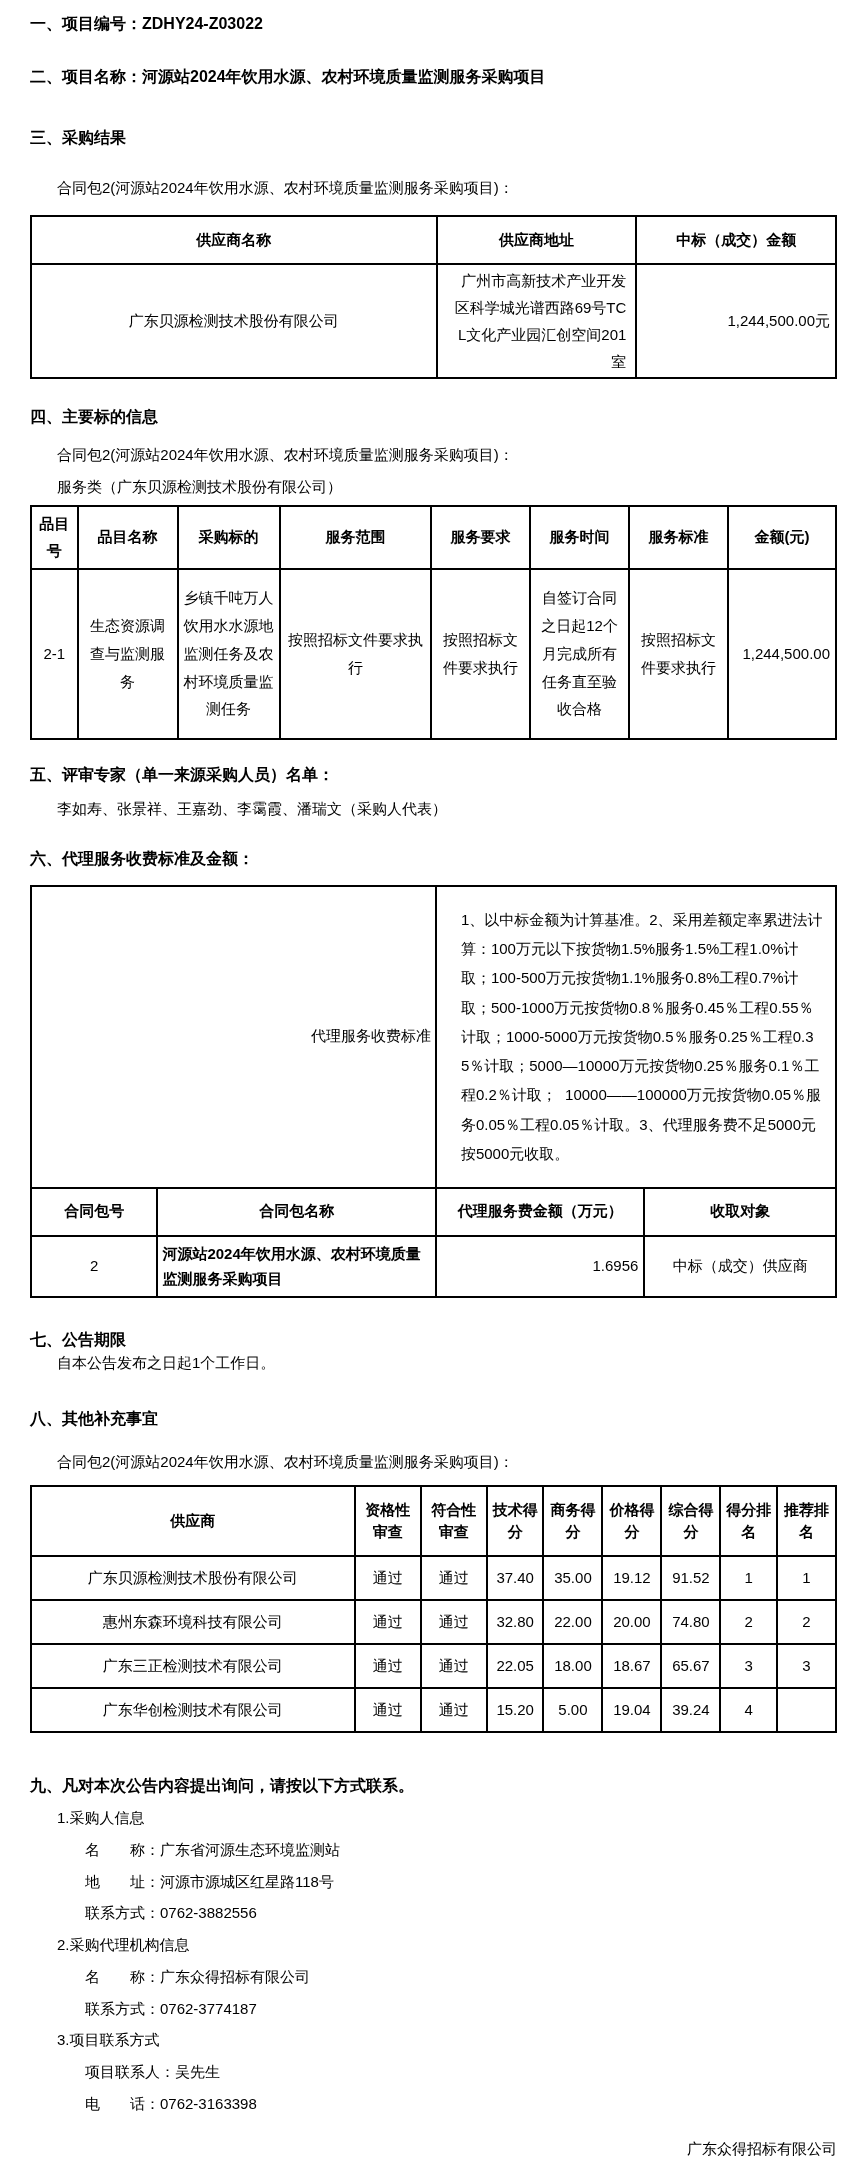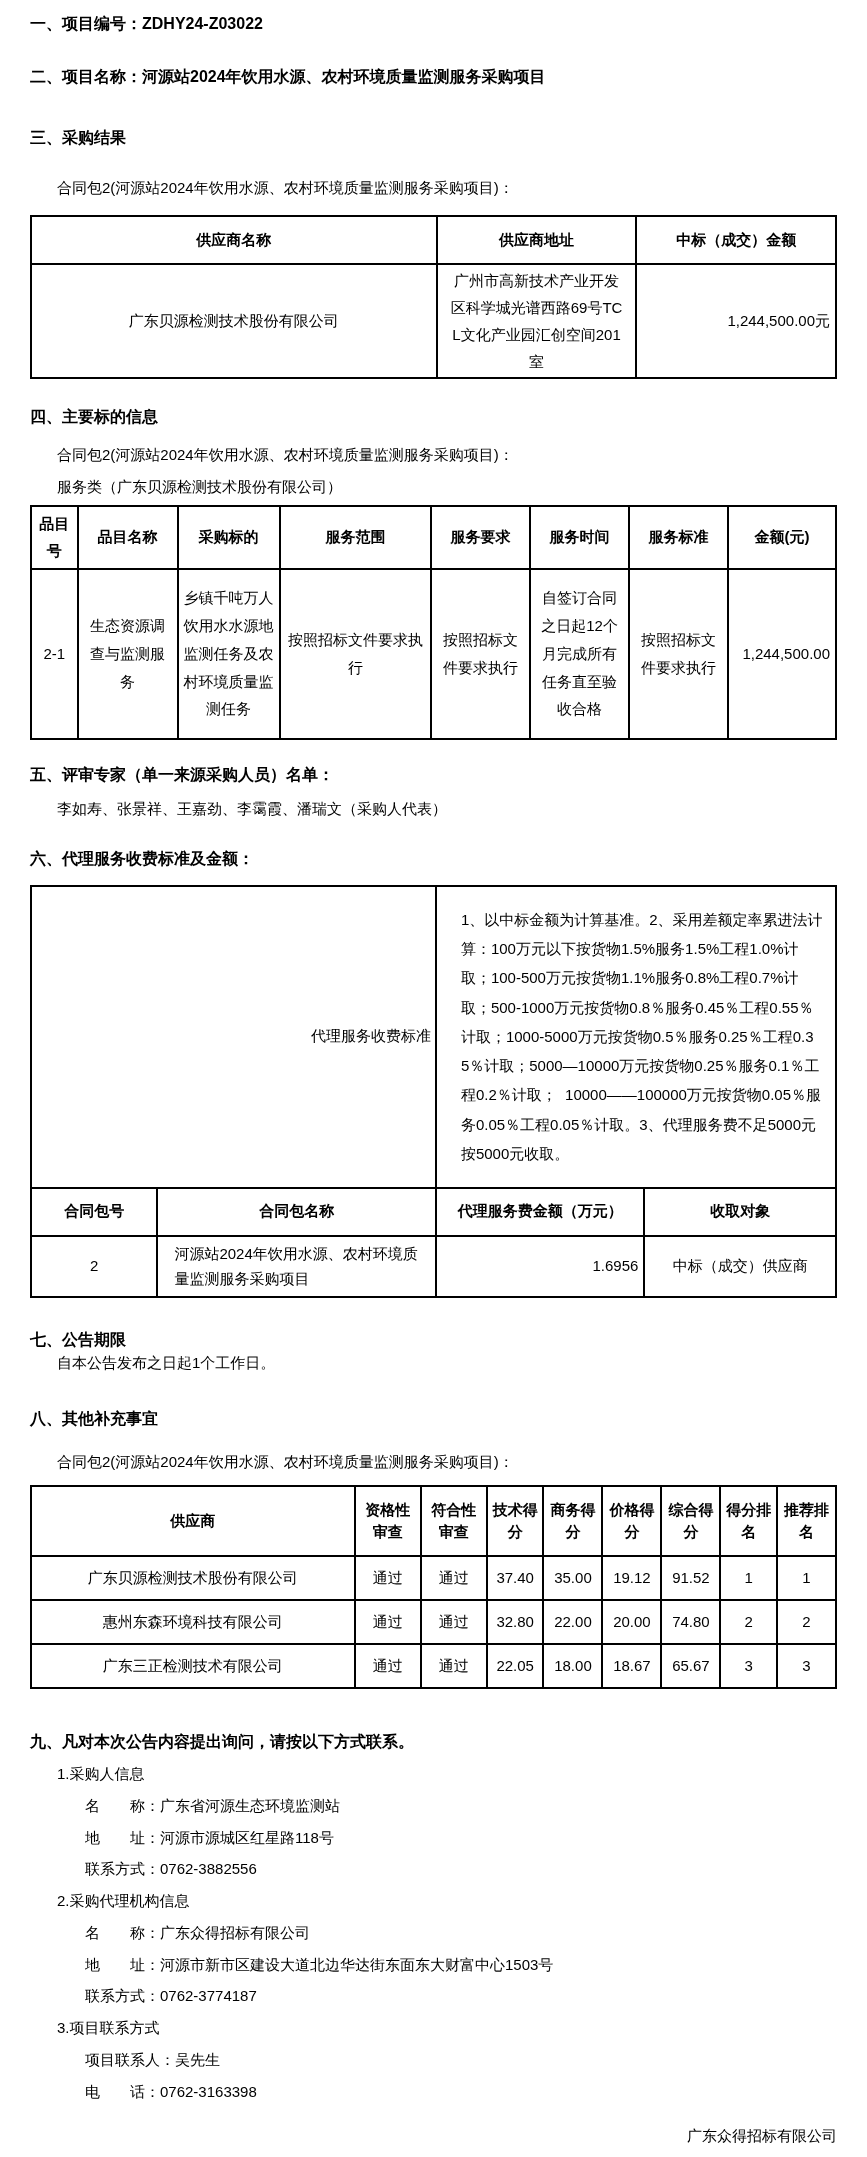--- a/index.html
+++ b/index.html
@@ -39,41 +39,41 @@
     vertical-align: middle;
     padding: 4px 4px;
     line-height: 1.75;
     word-break: break-all;
   }
   th { font-weight: bold; }
   
   .t1 { margin-top: 17px; }
   .t1 thead tr { height: 48px; border-radius: 6px; }
   .t1 tbody tr { height: 84px; }
-  .t1 .addr { text-align: center; padding: 2px 9px; line-height: 1.8; }
+  .t1 .addr { text-align: right; padding: 2px 9px; line-height: 1.8; }
   .amount-right { text-align: right; padding-right: 5px; }
   
   .t2 { margin-top: 9px; }
   .t2 thead tr { height: 60px; }
   .t2 tbody tr { height: 170px; }
   .t2 td { line-height: 1.85; }
   
   .t3 { margin-top: 16px; }
   .t3 .std-row { height: 302px; }
   .t3 .std-label { font-weight: normal; text-align: right; }
   .t3 .std-text {
     text-align: left;
     padding: 14px 10px 14px 24px;
     line-height: 1.95;
     white-space: pre-wrap;
     word-break: break-all;
   }
   .t3 .fee-head { height: 48px; }
   .t3 .fee-data { height: 59px; }
-  .t3 .pkg-name { text-align: left; padding-left: 16px; line-height: 1.7; }
+  .t3 .pkg-name { text-align: left; padding-left: 4px; line-height: 1.7; font-weight: bold; }
   
   .t4 { margin-top: 13px; }
   .t4 thead tr { height: 70px; }
   .t4 tbody tr { height: 44px; }
   .t4 th { line-height: 1.5; }
   
   .mt-pkg { margin-top: 31px; }
   .mt-s4 { margin-top: 28px; }
   .mt-pkg2 { margin-top: 19px; }
   .mt-cat { margin-top: 13px; }
@@ -254,33 +254,43 @@
         <td>广东三正检测技术有限公司</td>
         <td>通过</td>
         <td>通过</td>
         <td>22.05</td>
         <td>18.00</td>
         <td>18.67</td>
         <td>65.67</td>
         <td>3</td>
         <td>3</td>
       </tr>
+      <tr>
+        <td>广东华创检测技术有限公司</td>
+        <td>通过</td>
+        <td>通过</td>
+        <td>15.20</td>
+        <td>5.00</td>
+        <td>19.04</td>
+        <td>39.24</td>
+        <td>4</td>
+        <td></td>
+      </tr>
     </tbody>
   </table>
 
   <div class="h mt-s9">九、凡对本次公告内容提出询问，请按以下方式联系。</div>
 
   <div class="sub contact-line">1.采购人信息</div>
   <div class="sub sub2 contact-line">名　　称：广东省河源生态环境监测站</div>
   <div class="sub sub2 contact-line">地　　址：河源市源城区红星路118号</div>
   <div class="sub sub2 contact-line">联系方式：0762-3882556</div>
 
   <div class="sub contact-line">2.采购代理机构信息</div>
   <div class="sub sub2 contact-line">名　　称：广东众得招标有限公司</div>
-  <div class="sub sub2 contact-line">地　　址：河源市新市区建设大道北边华达街东面东大财富中心1503号</div>
   <div class="sub sub2 contact-line">联系方式：0762-3774187</div>
 
   <div class="sub contact-line">3.项目联系方式</div>
   <div class="sub sub2 contact-line">项目联系人：吴先生</div>
   <div class="sub sub2 contact-line">电　　话：0762-3163398</div>
 
   <div class="footer footer-company">广东众得招标有限公司</div>
 
 </div>
 

